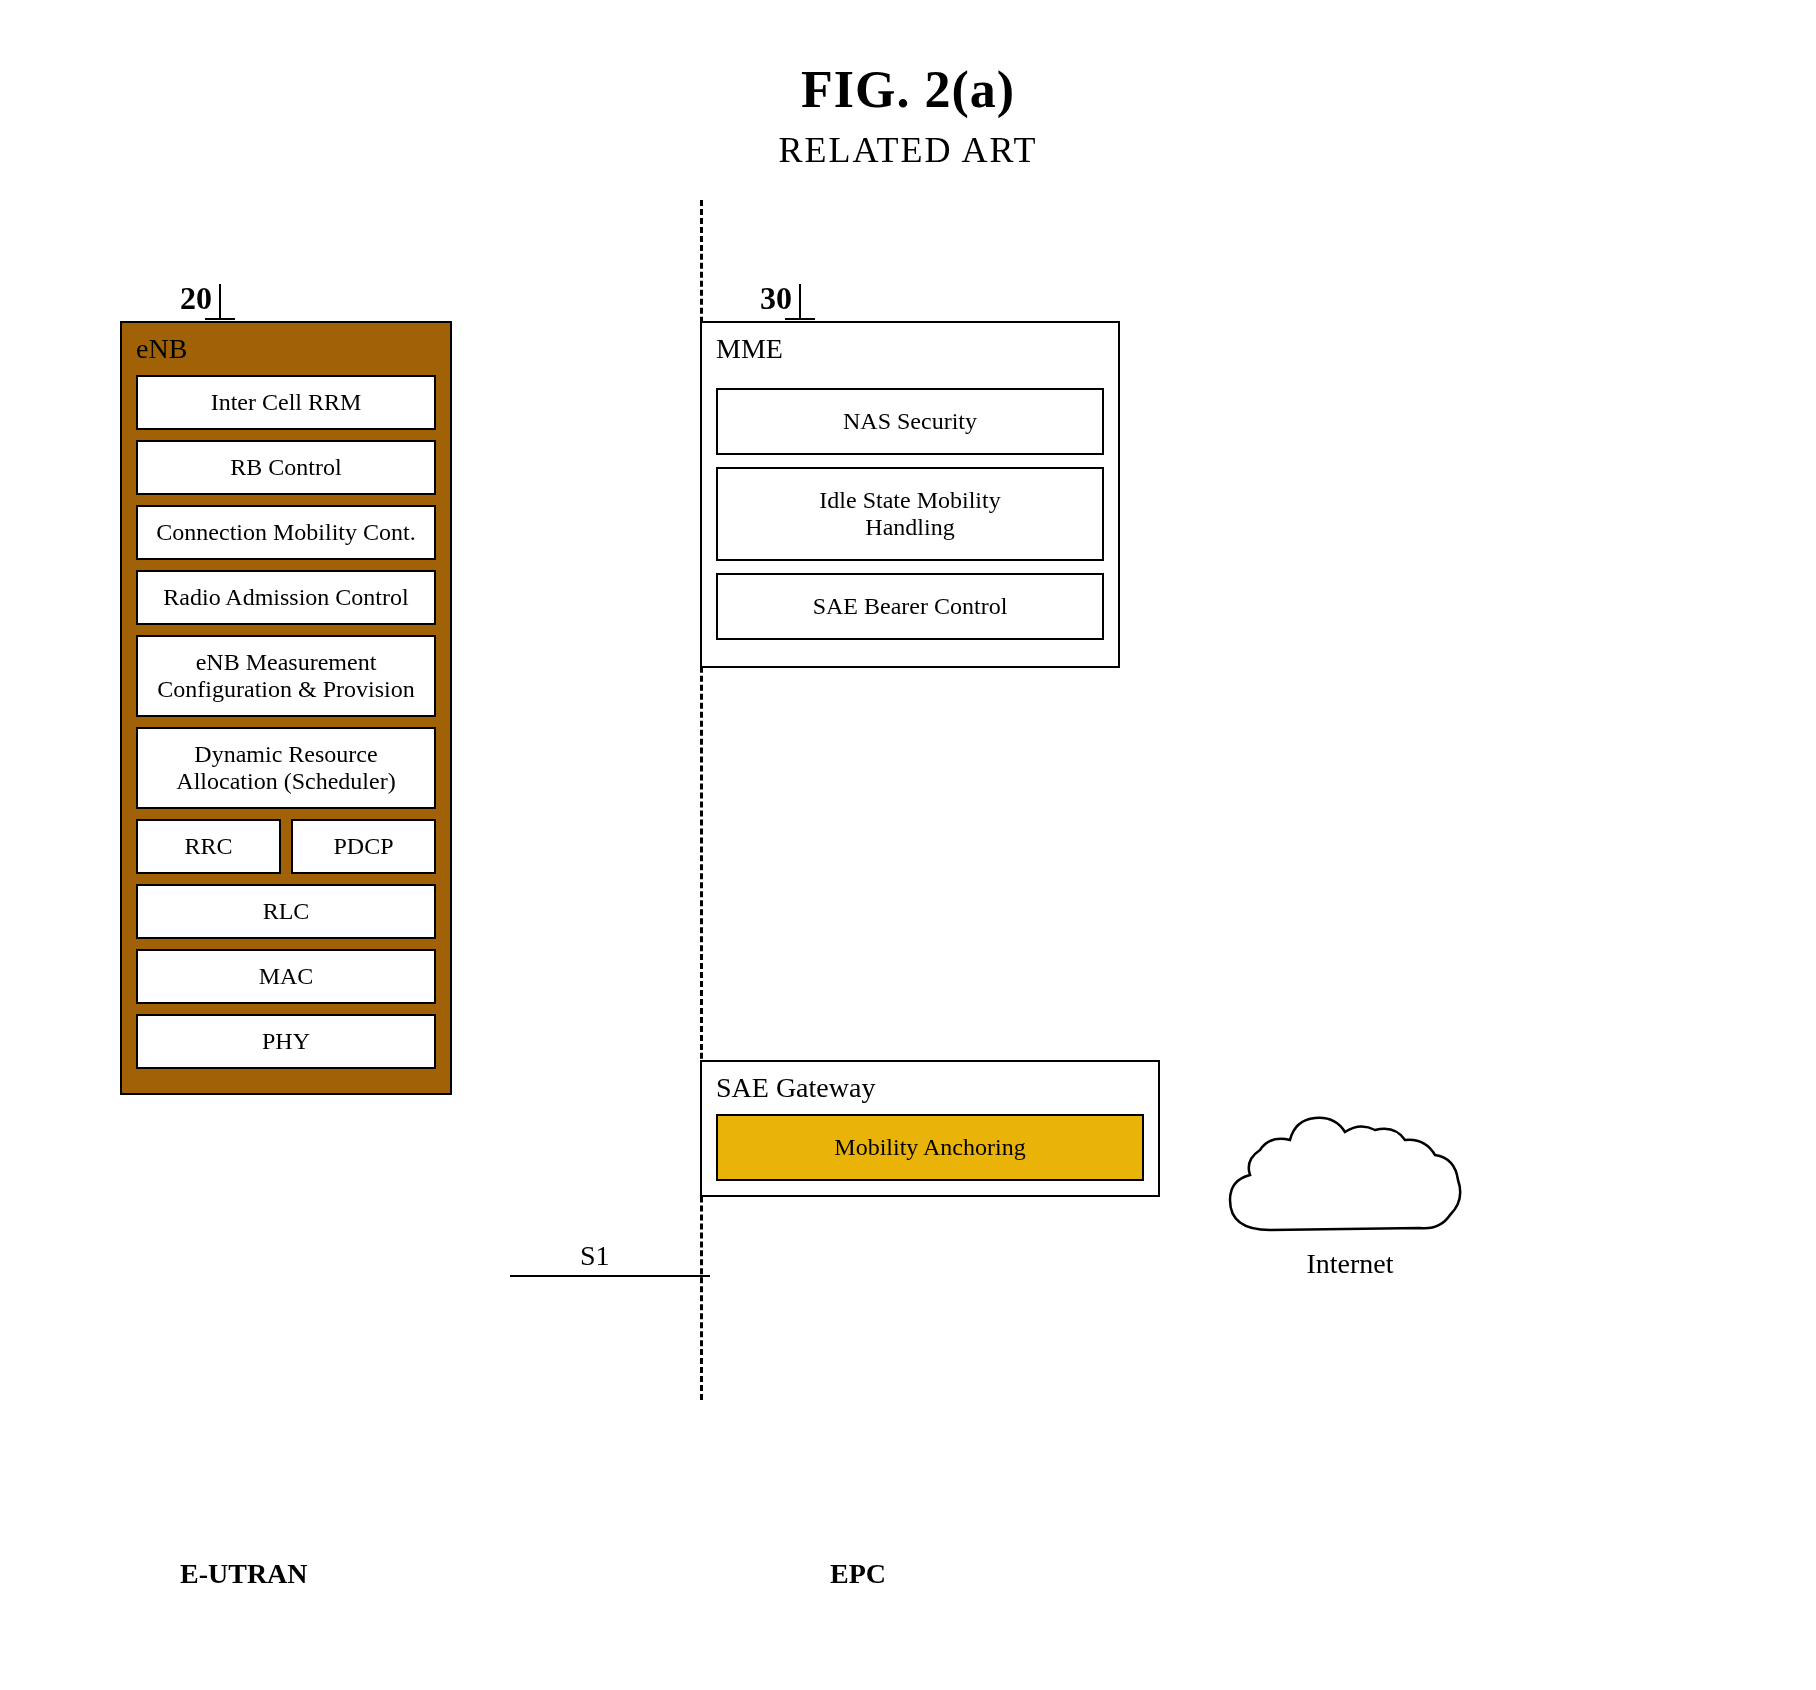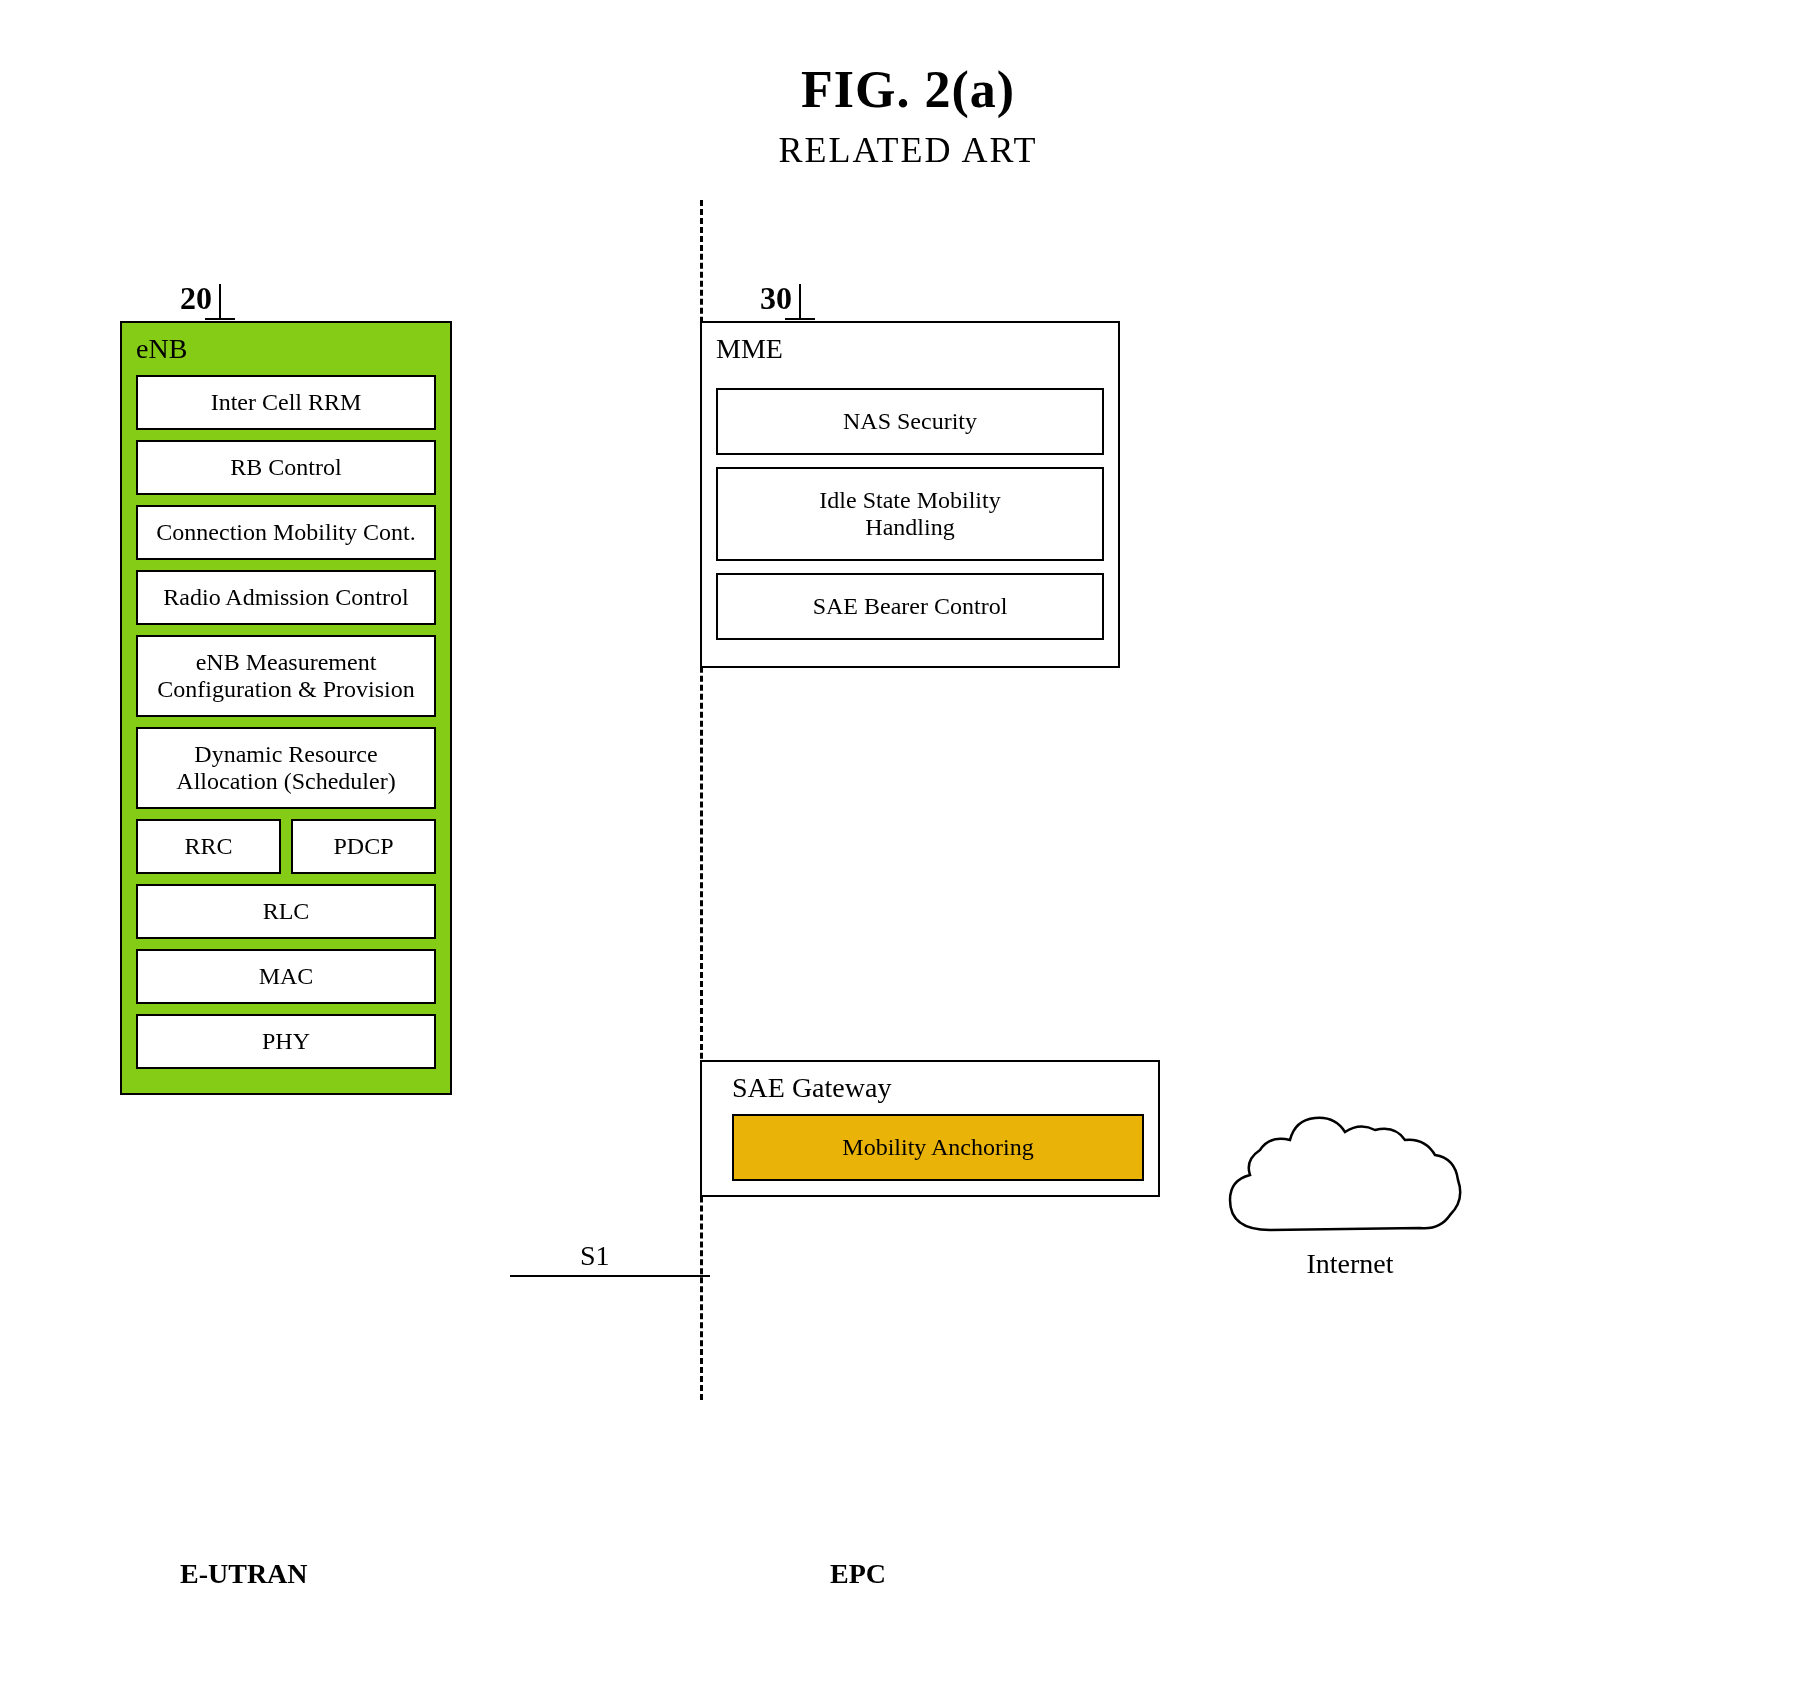--- a/index.html
+++ b/index.html
@@ -44,21 +44,21 @@
     }
     .enb-label-num {
       font-size: 32px;
       font-weight: bold;
       margin-left: 60px;
       margin-bottom: 2px;
     }
     .enb-outer-box {
       border: 2px solid #000;
       padding: 10px 14px 14px 14px;
-      background: #84cc16;
+      background: #a16207;
     }
     .enb-box-label {
       font-size: 28px;
       margin-bottom: 10px;
       font-weight: normal;
     }
     .enb-item {
       border: 2px solid #000;
       text-align: center;
       padding: 12px 8px;
@@ -109,21 +109,21 @@
 
     
     .sae-gw-container {
       position: absolute;
       left: 620px;
       top: 860px;
       width: 460px;
     }
     .sae-gw-outer-box {
       border: 2px solid #000;
-      padding: 10px 14px 14px 30px;
+      padding: 10px 14px 14px 14px;
       background: #fff;
     }
     .sae-gw-label {
       font-size: 28px;
       margin-bottom: 10px;
     }
     .sae-gw-item {
       border: 2px solid #000;
       text-align: center;
       padding: 18px 8px;

